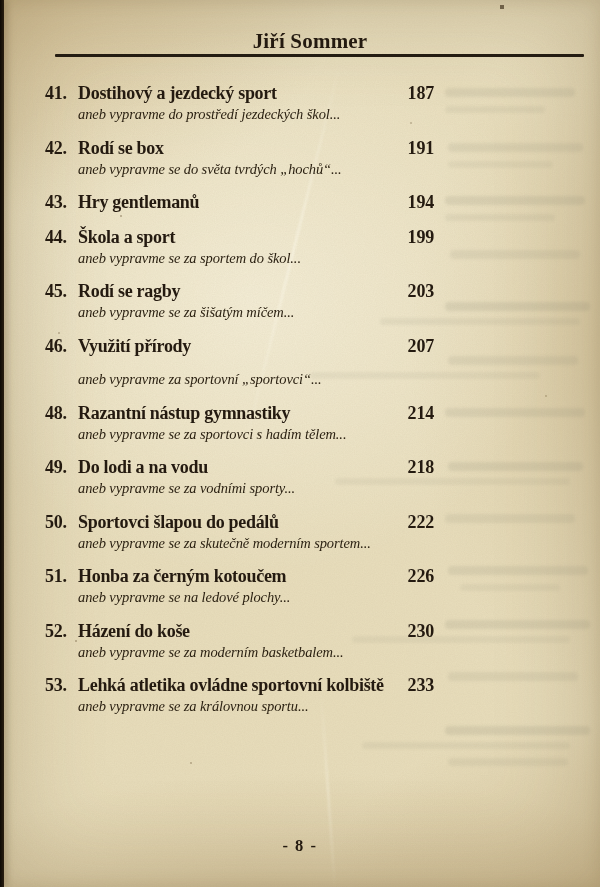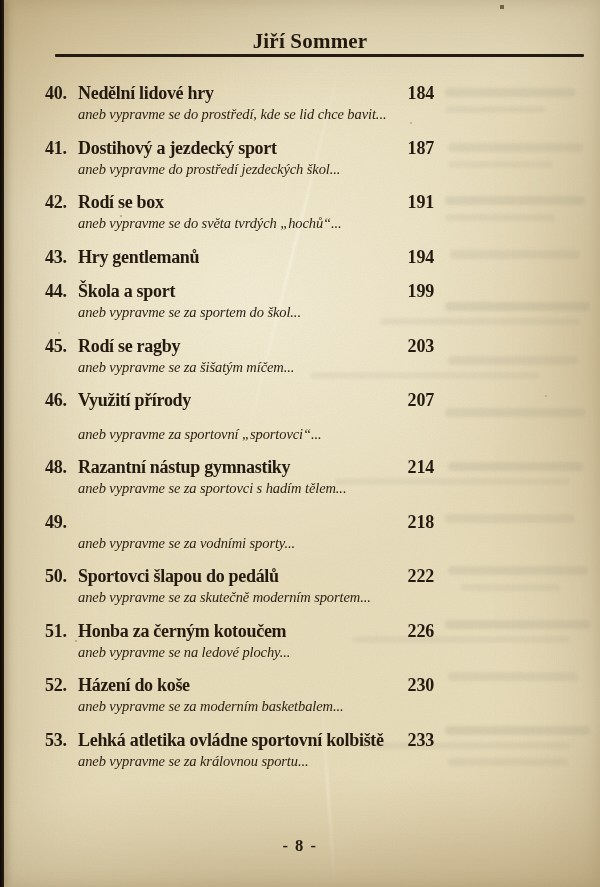--- a/index.html
+++ b/index.html
@@ -112,28 +112,20 @@
 <div class="ghost" style="left:448px;top:672px;width:130px;height:9px;opacity:.12;"></div>
 <div class="ghost" style="left:445px;top:726px;width:145px;height:9px;opacity:.16;"></div>
 <div class="ghost" style="left:362px;top:742px;width:208px;height:7px;opacity:.10;"></div>
 <div class="ghost" style="left:448px;top:758px;width:120px;height:8px;opacity:.11;"></div>
 
 <div class="header-title">Jiří Sommer</div>
 <div class="rule"></div>
 
 <div class="toc">
 
-  <div class="entry">
-    <div class="trow">
-      <span class="num">40.</span>
-      <span class="title">Nedělní lidové hry</span>
-      <span class="pg">184</span>
-    </div>
-    <div class="sub">aneb vypravme se do prostředí, kde se lid chce bavit...</div>
-  </div>
 
   <div class="entry">
     <div class="trow">
       <span class="num">41.</span>
       <span class="title">Dostihový a jezdecký sport</span>
       <span class="pg">187</span>
     </div>
     <div class="sub">aneb vypravme do prostředí jezdeckých škol...</div>
   </div>
 
@@ -189,20 +181,21 @@
       <span class="num">48.</span>
       <span class="title">Razantní nástup gymnastiky</span>
       <span class="pg">214</span>
     </div>
     <div class="sub">aneb vypravme se za sportovci s hadím tělem...</div>
   </div>
 
   <div class="entry">
     <div class="trow">
       <span class="num">49.</span>
+      <span class="title">Do lodi a na vodu</span>
       <span class="pg">218</span>
     </div>
     <div class="sub">aneb vypravme se za vodními sporty...</div>
   </div>
 
   <div class="entry">
     <div class="trow">
       <span class="num">50.</span>
       <span class="title">Sportovci šlapou do pedálů</span>
       <span class="pg">222</span>

